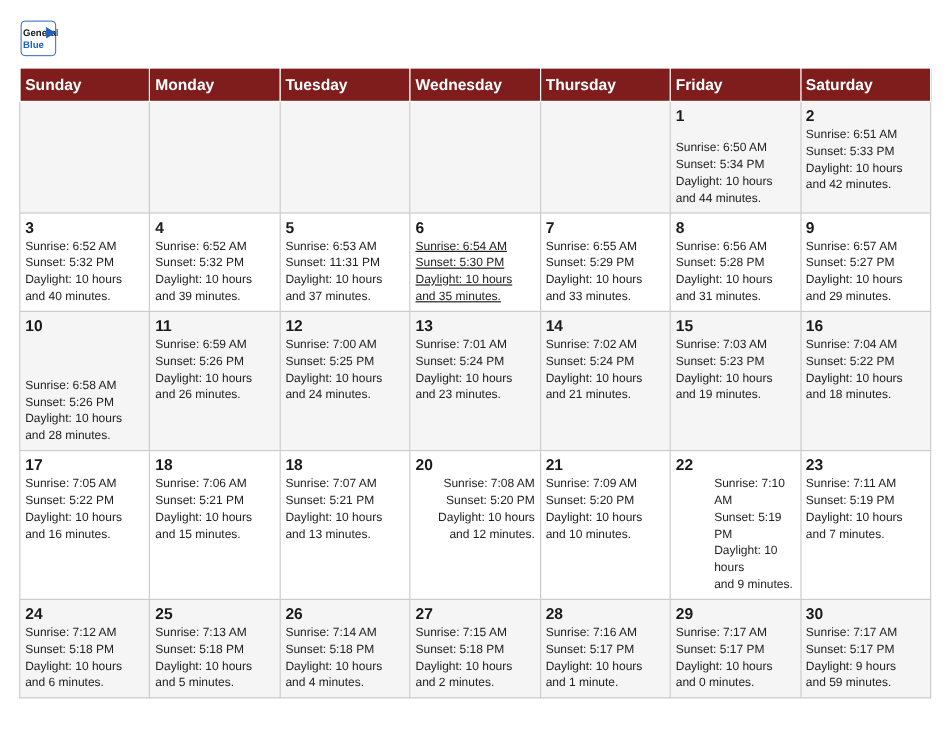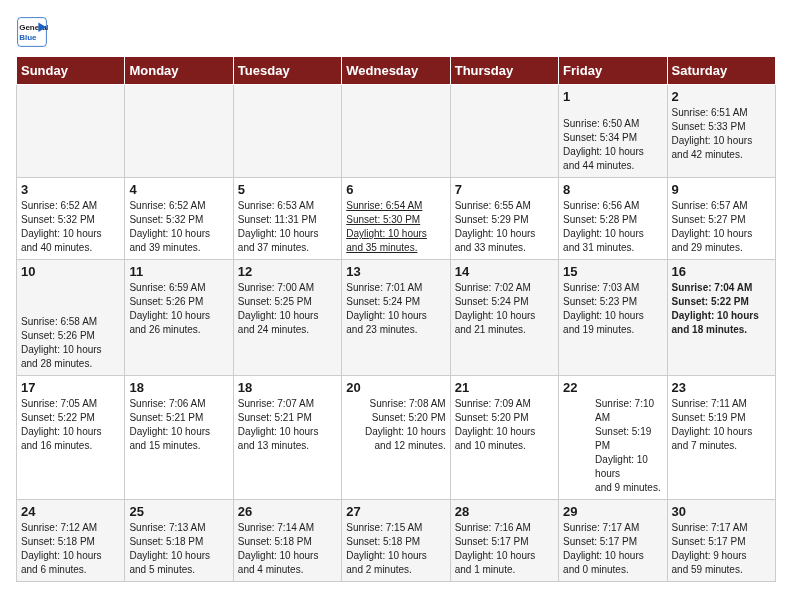--- a/index.html
+++ b/index.html
@@ -231,21 +231,21 @@
         </td>
         <td>
           <span class="day-num">15</span>
           <div class="day-info" style="white-space: pre-line;">Sunrise: 7:03 AM
 Sunset: 5:23 PM
 Daylight: 10 hours
 and 19 minutes.</div>
         </td>
         <td>
           <span class="day-num">16</span>
-          <div class="day-info" style="white-space: pre-line; font-weight: bold;">Sunrise: 7:04 AM
+          <div class="day-info" style="white-space: pre-line;">Sunrise: 7:04 AM
 Sunset: 5:22 PM
 Daylight: 10 hours
 and 18 minutes.</div>
         </td>
       </tr>
       <tr>
         <td>
           <span class="day-num">17</span>
           <div class="day-info" style="white-space: pre-line;">Sunrise: 7:05 AM
 Sunset: 5:22 PM

